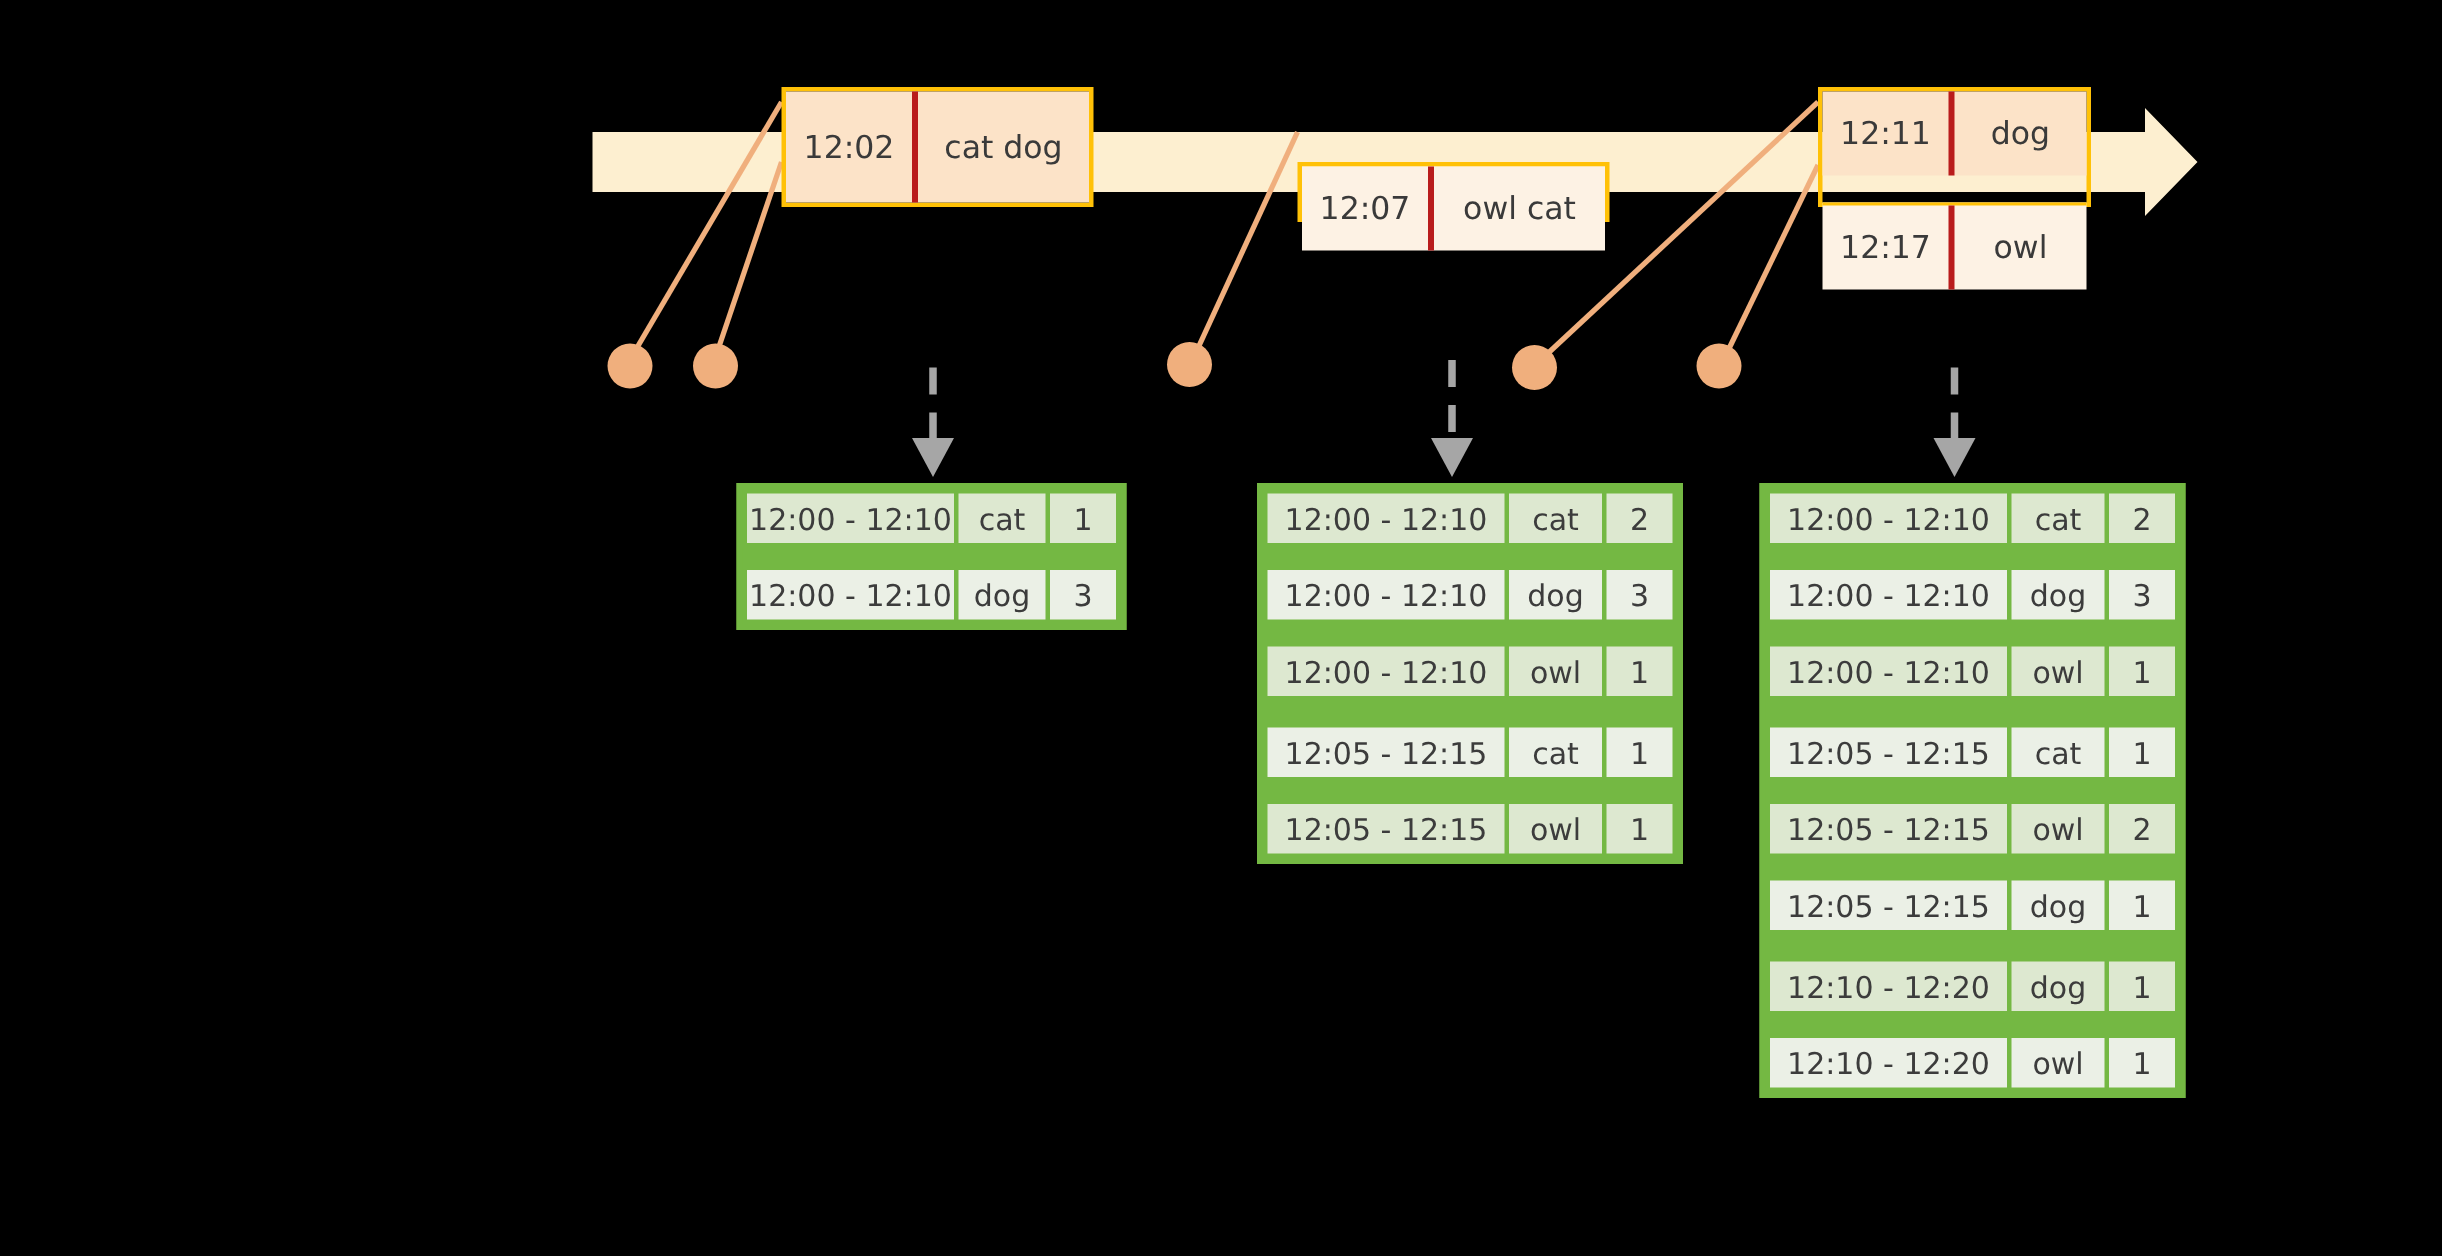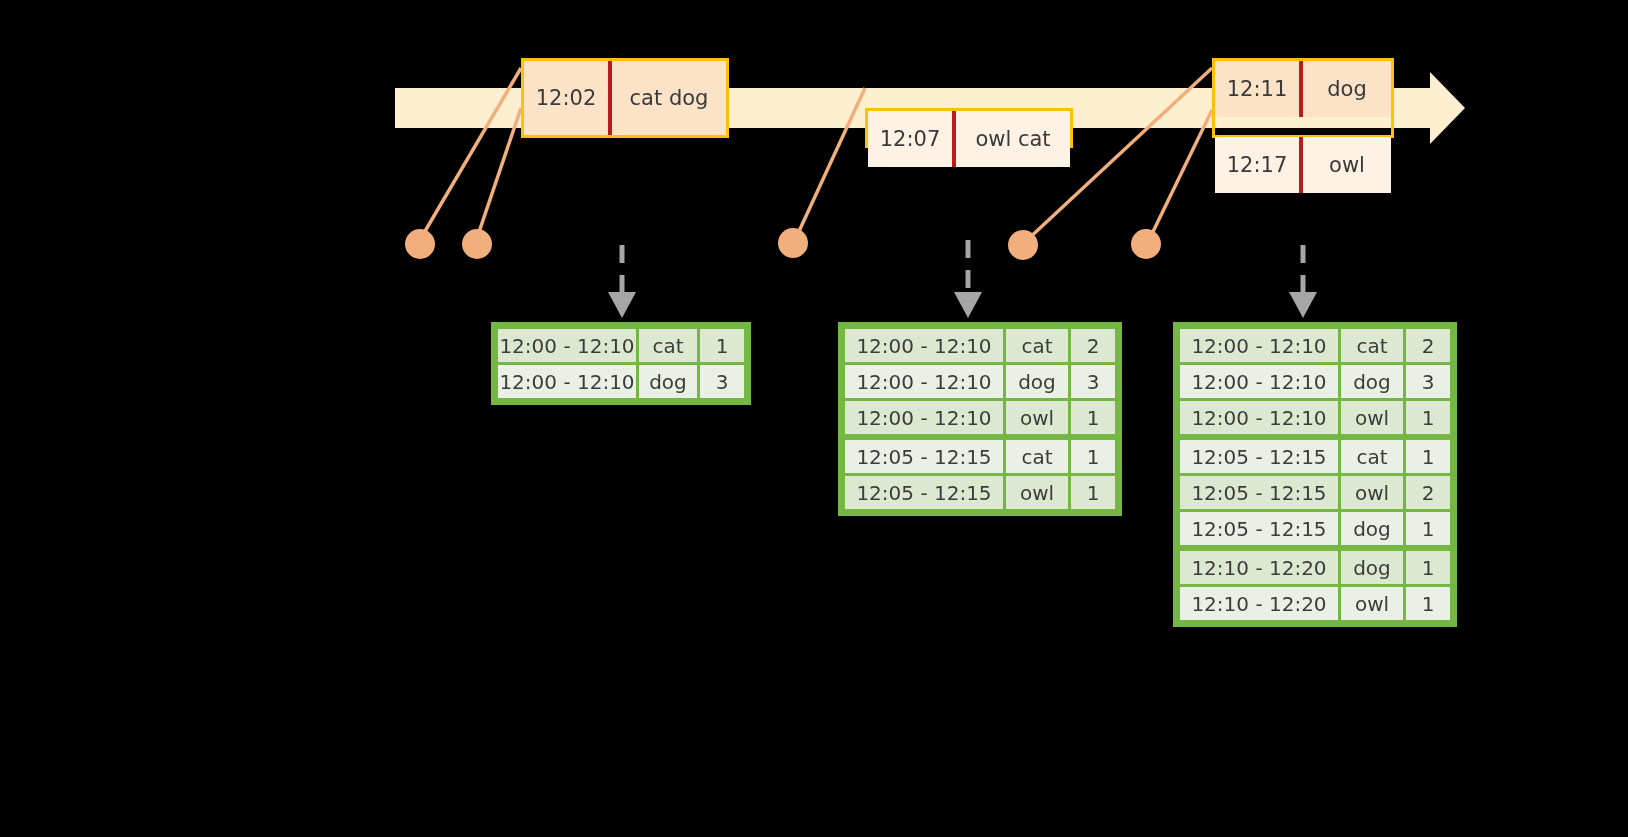--- a/index.html
+++ b/index.html
@@ -66,21 +66,21 @@
   }
 
   
   .result-table {
     position: absolute;
     border: 4px solid #74B843;
     box-sizing: border-box;
     background: #74B843;
     display: flex;
     flex-direction: column;
-    gap: 3px;
+    gap: 18px;
     padding: 3px;
     z-index: 5;
   }
   .rt-row {
     display: flex;
     flex-direction: row;
     gap: 3px;
     height: 33px;
   }
   .rt-cell {

